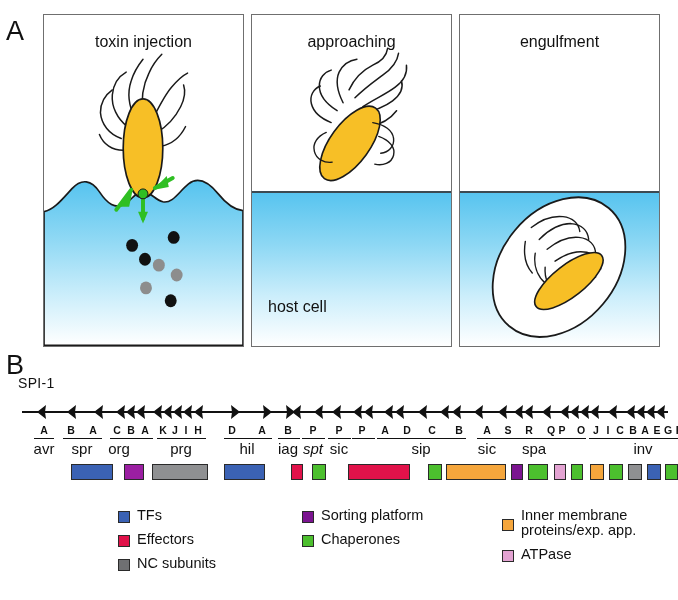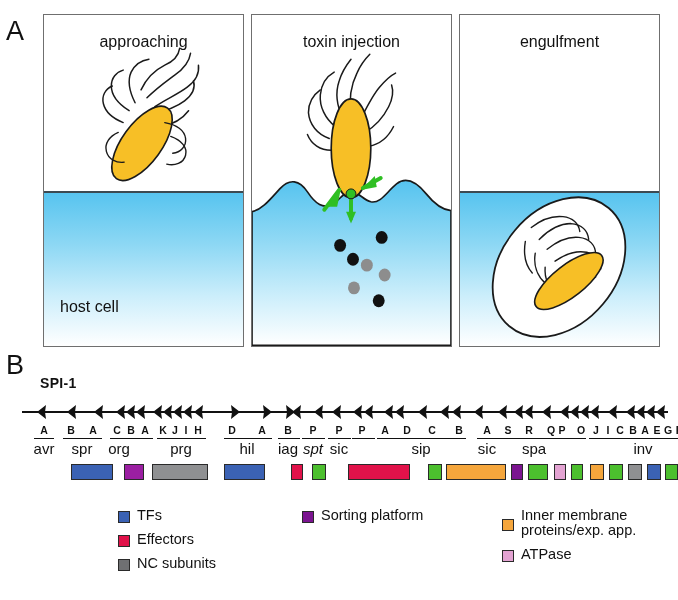--- a/index.html
+++ b/index.html
@@ -29,21 +29,21 @@
     background:linear-gradient(to bottom,#55c3ef 0%,#8ed8f4 35%,#cceefb 68%,#ffffff 100%);
   }
   .hostline{position:absolute;left:0;right:0;height:2.2px;background:#3c4a52;}
   .host-label{
     position:absolute;left:16px;bottom:30px;font-size:16px;color:#111;
     font-family:"Liberation Sans",sans-serif;
   }
   .svgbox{position:absolute;left:0;top:0;width:100%;height:100%;}
 
   
-  #spi1{position:absolute;left:40px;top:375px;font-size:14px;font-weight:bold;
+  #spi1{position:absolute;left:18px;top:375px;font-size:14px;font-weight:normal;
         letter-spacing:.3px;font-family:"Liberation Sans",sans-serif;}
   #arrowSvg{position:absolute;left:0;top:0;}
   .gene-letters{position:absolute;top:424px;left:0;width:678px;height:16px;}
   .glet{position:absolute;font-size:10.5px;font-weight:bold;text-align:center;
         font-family:"Liberation Sans",sans-serif;transform:translateX(-50%);}
   .gname{position:absolute;font-size:15px;text-align:center;
         font-family:"Liberation Sans",sans-serif;transform:translateX(-50%);}
   .gunder{position:absolute;height:1.3px;background:#111;}
   .gblock{position:absolute;height:16px;border:1.1px solid #2a2a2a;box-sizing:border-box;}
 
@@ -53,20 +53,75 @@
   .litem{display:flex;align-items:center;margin-bottom:9px;}
   .lsw{width:12px;height:12px;flex:0 0 12px;margin-right:7px;margin-top:3px;border:1px solid #2a2a2a;box-sizing:border-box;}
   .ltext{font-size:14.5px;line-height:15px;color:#111;font-family:"Liberation Sans",sans-serif;white-space:pre-line;}
 </style>
 </head>
 <body>
 
 <div class="panelA-label">A</div>
 
 <div id="panelsRow">
+
+  <div class="panel">
+    <div class="panel-title">toxin injection</div>
+    <svg class="svgbox" viewBox="0 0 201 333">
+      <defs>
+        <linearGradient id="cytoGrad2" x1="0" y1="0" x2="0" y2="1">
+          <stop offset="0%" stop-color="#55c3ef"></stop>
+          <stop offset="35%" stop-color="#8ed8f4"></stop>
+          <stop offset="70%" stop-color="#cceefb"></stop>
+          <stop offset="100%" stop-color="#ffffff"></stop>
+        </linearGradient>
+      </defs>
+
+      <path d="M0 198 C10 196 18 186 28 175 C38 164 48 166 56 178
+               C64 190 72 196 82 190 C90 185 92 178 100 178
+               C108 178 112 186 120 188 C130 190 136 178 146 170
+               C156 162 166 168 176 180 C184 190 192 196 201 197
+               L201 333 L0 333 Z" fill="url(#cytoGrad2)" stroke="#1a1a1a" stroke-width="1.7"></path>
+
+      <g fill="none" stroke="#1a1a1a" stroke-width="1.5" stroke-linecap="round">
+        <path d="M92 104 C86 92 84 78 88 66 C91 56 96 49 100 44"></path>
+        <path d="M100 100 C98 86 100 70 106 58 C110 49 115 43 119 39"></path>
+        <path d="M84 112 C74 104 68 92 69 80 C70 69 76 61 83 57"></path>
+        <path d="M110 104 C116 92 122 80 129 72 C135 65 141 60 145 58"></path>
+        <path d="M78 124 C66 120 58 110 57 98 C57 88 62 80 69 75"></path>
+        <path d="M114 118 C124 112 133 102 138 92 C142 84 143 76 141 70"></path>
+        <path d="M80 136 C69 136 60 130 56 120"></path>
+        <path d="M118 132 C129 130 138 122 143 112"></path>
+      </g>
+
+      <ellipse cx="100" cy="134" rx="20" ry="50" fill="#f7bf26" stroke="#1a1a1a" stroke-width="1.7"></ellipse>
+
+      <g stroke="#2fbf23" stroke-width="4" fill="none" stroke-linecap="round">
+        <path d="M100 182 L100 205"></path>
+        <path d="M112 174 L130 164"></path>
+        <path d="M88 176 L73 196"></path>
+      </g>
+      <g fill="#2fbf23" stroke="none">
+        <polygon points="100,210 95,198 105,198"></polygon>
+        <polygon points="110,176 124,162 126,173"></polygon>
+        <polygon points="90,174 74,193 86,193"></polygon>
+      </g>
+      <circle cx="100" cy="180" r="5" fill="#2fbf23" stroke="#1a1a1a" stroke-width="1"></circle>
+
+      <g>
+        <ellipse cx="89" cy="232" rx="6" ry="6.5" fill="#111"></ellipse>
+        <ellipse cx="102" cy="246" rx="6" ry="6.5" fill="#111"></ellipse>
+        <ellipse cx="131" cy="224" rx="6" ry="6.5" fill="#111"></ellipse>
+        <ellipse cx="116" cy="252" rx="6" ry="6.5" fill="#8d8d8d"></ellipse>
+        <ellipse cx="134" cy="262" rx="6" ry="6.5" fill="#8d8d8d"></ellipse>
+        <ellipse cx="103" cy="275" rx="6" ry="6.5" fill="#8d8d8d"></ellipse>
+        <ellipse cx="128" cy="288" rx="6" ry="6.5" fill="#111"></ellipse>
+      </g>
+    </svg>
+  </div>
 
   <div class="panel">
     <div class="panel-title">approaching</div>
     <div class="hostfill" style="top:176px;"></div>
     <div class="hostline" style="top:176px;"></div>
     <div class="host-label">host cell</div>
     <svg class="svgbox" viewBox="0 0 201 333">
       <g fill="none" stroke="#1a1a1a" stroke-width="1.5" stroke-linecap="round">
         <path d="M98 75 C104 62 112 55 122 50 C131 46 136 40 137 33"></path>
         <path d="M104 83 C114 73 124 66 132 60 C142 53 147 45 148 38"></path>
@@ -75,75 +130,20 @@
         <path d="M86 96 C75 89 68 80 68 71 C68 63 73 57 80 55"></path>
         <path d="M108 100 C120 97 133 93 142 86 C150 80 153 73 151 66"></path>
         <path d="M80 108 C70 104 62 97 60 89 C58 81 62 74 69 71"></path>
         <path d="M118 112 C130 110 140 104 146 96"></path>
       </g>
       <ellipse cx="99" cy="129" rx="20" ry="44" transform="rotate(36 99 129)" fill="#f7bf26" stroke="#1a1a1a" stroke-width="1.6"></ellipse>
       <g fill="none" stroke="#1a1a1a" stroke-width="1.4" stroke-linecap="round">
         <path d="M122 108 C134 110 142 116 143 124 C144 132 138 138 130 139"></path>
         <path d="M75 118 C66 122 61 129 63 137 C65 145 73 149 81 148"></path>
         <path d="M128 122 C139 126 145 133 143 141 C141 149 132 152 124 150"></path>
-      </g>
-    </svg>
-  </div>
-
-  <div class="panel">
-    <div class="panel-title">toxin injection</div>
-    <svg class="svgbox" viewBox="0 0 201 333">
-      <defs>
-        <linearGradient id="cytoGrad2" x1="0" y1="0" x2="0" y2="1">
-          <stop offset="0%" stop-color="#55c3ef"></stop>
-          <stop offset="35%" stop-color="#8ed8f4"></stop>
-          <stop offset="70%" stop-color="#cceefb"></stop>
-          <stop offset="100%" stop-color="#ffffff"></stop>
-        </linearGradient>
-      </defs>
-
-      <path d="M0 198 C10 196 18 186 28 175 C38 164 48 166 56 178
-               C64 190 72 196 82 190 C90 185 92 178 100 178
-               C108 178 112 186 120 188 C130 190 136 178 146 170
-               C156 162 166 168 176 180 C184 190 192 196 201 197
-               L201 333 L0 333 Z" fill="url(#cytoGrad2)" stroke="#1a1a1a" stroke-width="1.7"></path>
-
-      <g fill="none" stroke="#1a1a1a" stroke-width="1.5" stroke-linecap="round">
-        <path d="M92 104 C86 92 84 78 88 66 C91 56 96 49 100 44"></path>
-        <path d="M100 100 C98 86 100 70 106 58 C110 49 115 43 119 39"></path>
-        <path d="M84 112 C74 104 68 92 69 80 C70 69 76 61 83 57"></path>
-        <path d="M110 104 C116 92 122 80 129 72 C135 65 141 60 145 58"></path>
-        <path d="M78 124 C66 120 58 110 57 98 C57 88 62 80 69 75"></path>
-        <path d="M114 118 C124 112 133 102 138 92 C142 84 143 76 141 70"></path>
-        <path d="M80 136 C69 136 60 130 56 120"></path>
-        <path d="M118 132 C129 130 138 122 143 112"></path>
-      </g>
-
-      <ellipse cx="100" cy="134" rx="20" ry="50" fill="#f7bf26" stroke="#1a1a1a" stroke-width="1.7"></ellipse>
-
-      <g stroke="#2fbf23" stroke-width="4" fill="none" stroke-linecap="round">
-        <path d="M100 182 L100 205"></path>
-        <path d="M112 174 L130 164"></path>
-        <path d="M88 176 L73 196"></path>
-      </g>
-      <g fill="#2fbf23" stroke="none">
-        <polygon points="100,210 95,198 105,198"></polygon>
-        <polygon points="110,176 124,162 126,173"></polygon>
-        <polygon points="90,174 74,193 86,193"></polygon>
-      </g>
-      <circle cx="100" cy="180" r="5" fill="#2fbf23" stroke="#1a1a1a" stroke-width="1"></circle>
-
-      <g>
-        <ellipse cx="89" cy="232" rx="6" ry="6.5" fill="#111"></ellipse>
-        <ellipse cx="102" cy="246" rx="6" ry="6.5" fill="#111"></ellipse>
-        <ellipse cx="131" cy="224" rx="6" ry="6.5" fill="#111"></ellipse>
-        <ellipse cx="116" cy="252" rx="6" ry="6.5" fill="#8d8d8d"></ellipse>
-        <ellipse cx="134" cy="262" rx="6" ry="6.5" fill="#8d8d8d"></ellipse>
-        <ellipse cx="103" cy="275" rx="6" ry="6.5" fill="#8d8d8d"></ellipse>
-        <ellipse cx="128" cy="288" rx="6" ry="6.5" fill="#111"></ellipse>
       </g>
     </svg>
   </div>
 
   <div class="panel">
     <div class="panel-title">engulfment</div>
     <div class="hostfill" style="top:176px;"></div>
     <div class="hostline" style="top:176px;"></div>
     <svg class="svgbox" viewBox="0 0 201 333">
 
@@ -311,20 +311,24 @@
       <div class="litem">
         <span class="lsw" style="background: rgb(111, 112, 114);"></span>
         <span class="ltext">NC subunits</span>
       </div>
     </div>
     <div class="lcol" style="left: 184px;">
       <div class="litem">
         <span class="lsw" style="background: rgb(123, 20, 144);"></span>
         <span class="ltext">Sorting platform</span>
       </div>
+      <div class="litem">
+        <span class="lsw" style="background: rgb(76, 191, 46);"></span>
+        <span class="ltext">Chaperones</span>
+      </div>
     </div>
     <div class="lcol" style="left: 384px;">
       <div class="litem">
         <span class="lsw" style="background: rgb(245, 166, 60);"></span>
         <span class="ltext">Inner membrane
 proteins/exp. app.</span>
       </div>
       <div class="litem">
         <span class="lsw" style="background: rgb(227, 163, 210);"></span>
         <span class="ltext">ATPase</span>

